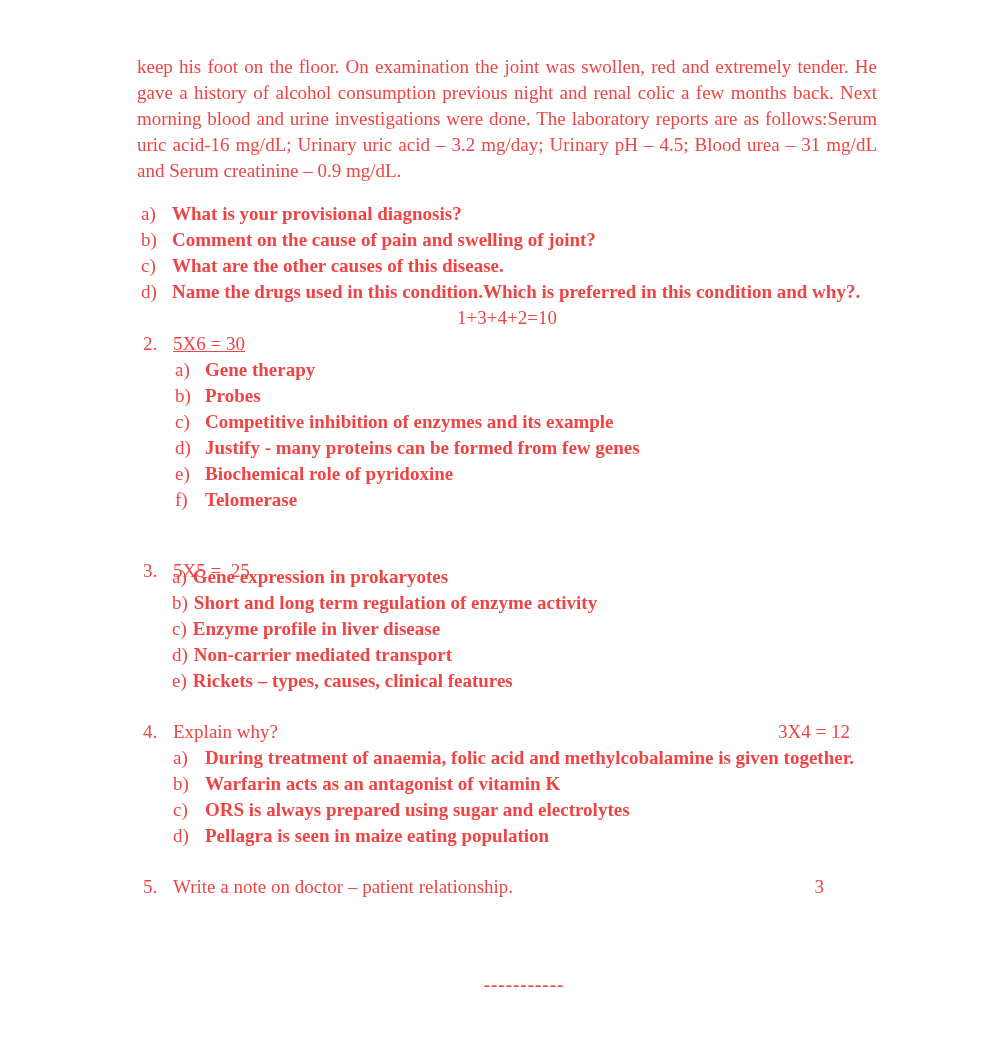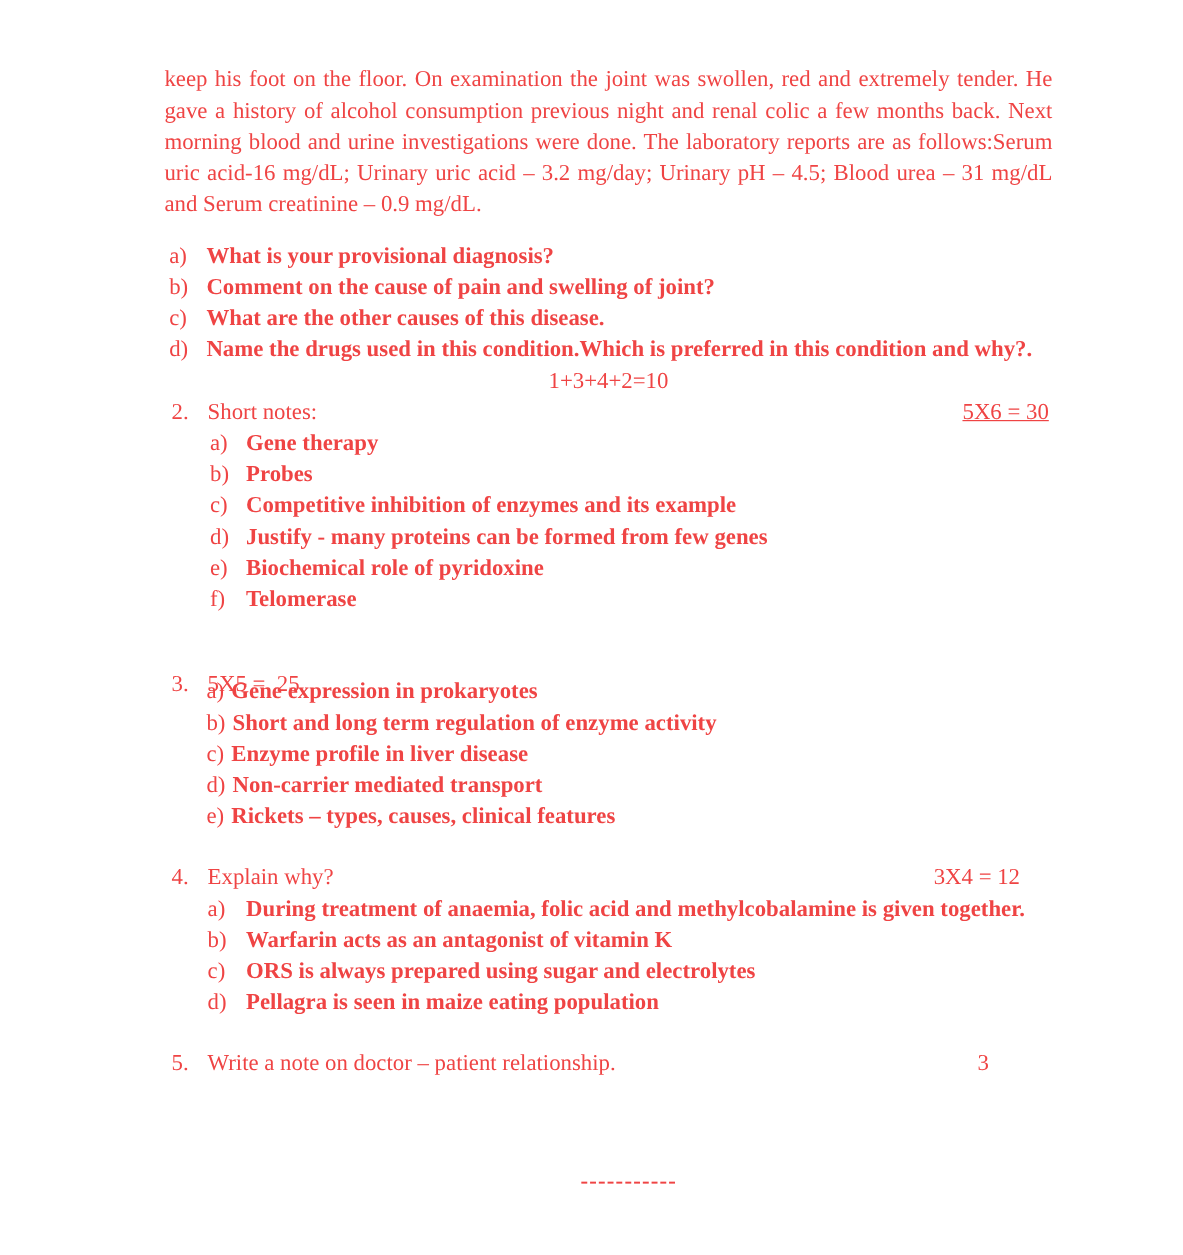--- a/index.html
+++ b/index.html
@@ -71,21 +71,20 @@
     <div class="row">
       <span class="lbl-w31">d)</span>
       <span class="txt">Name the drugs used in this condition.Which is preferred in this condition and why?.</span>
     </div>
   </div>
 
   <div class="abs q1-marks">1+3+4+2=10</div>
 
   <div class="abs q2-head head-row">
     <span class="q-num">2.</span>
-    <span class="q-title">Short notes:</span>
     <span class="marks mr0">5X6 = 30</span>
   </div>
 
   <div class="abs q2-list">
     <div class="row">
       <span class="lbl-w30">a)</span>
       <span class="txt">Gene therapy</span>
     </div>
     <div class="row">
       <span class="lbl-w30">b)</span>

